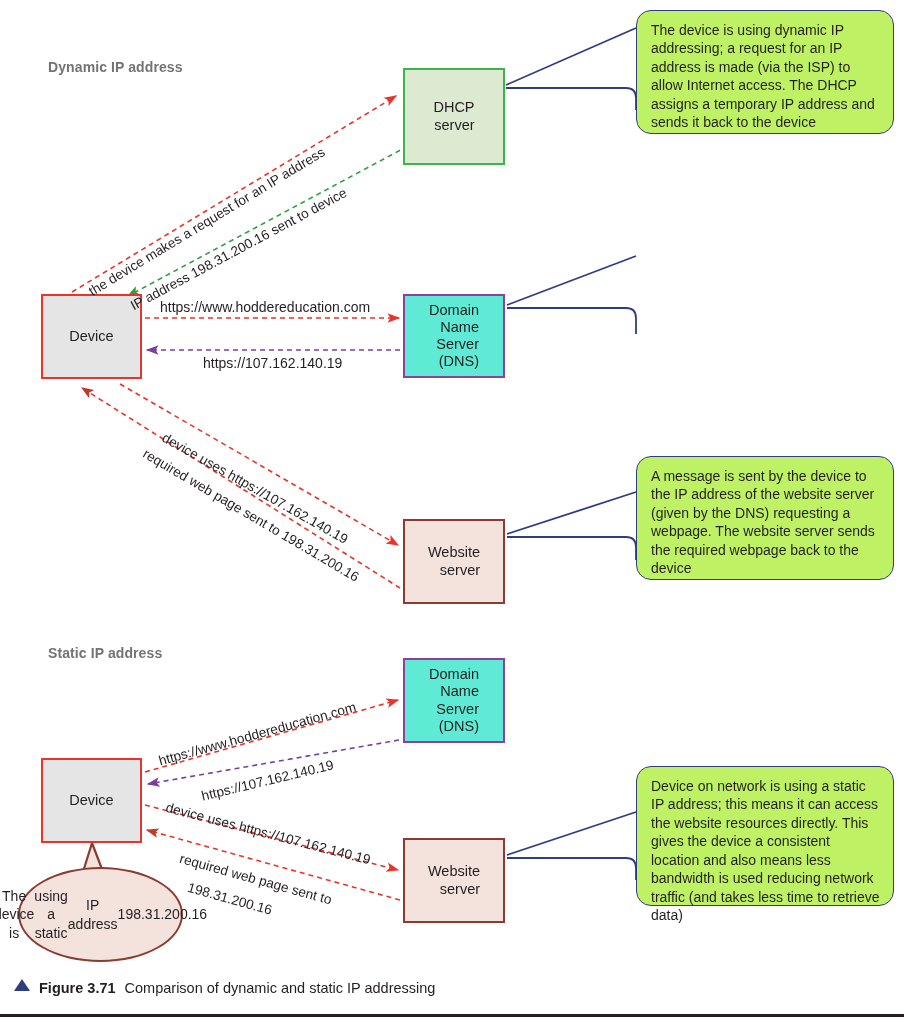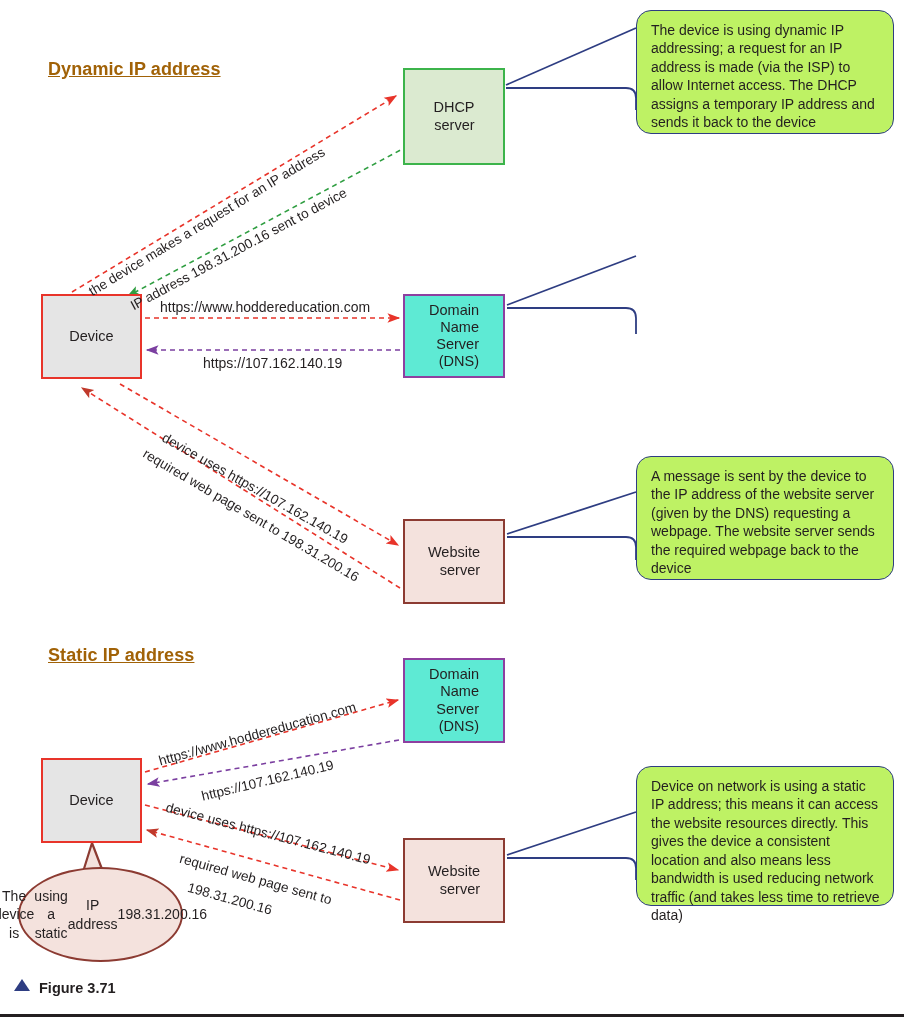--- a/index.html
+++ b/index.html
@@ -63,26 +63,25 @@
   .node-web {
     background: #f4e2dd;
     border: 2.5px solid #8c3b32;
   }
   .node-web-1 { left: 403px; top: 519px; width: 102px; height: 85px; }
   .node-web-2 { left: 403px; top: 838px; width: 102px; height: 85px; }
 
   
   .section-heading {
     position: absolute;
-    font-size: 18px;
+    font-size: 14px;
     font-weight: bold;
-    color: #a16207;
+    color: #737373;
     letter-spacing: 0.1px;
     z-index: 5;
-    text-decoration: underline;
   }
   .heading-dynamic { left: 48px; top: 59px; }
   .heading-static  { left: 48px; top: 645px; }
 
   
   .callout {
     position: absolute;
     box-sizing: border-box;
     background: #bef264;
     border: 1.8px solid #2e3d82;
@@ -313,17 +312,18 @@
   <div class="ellipse-note">
     <span>The device is</span>
     <span>using a static</span>
     <span>IP address</span>
     <span>198.31.200.16</span>
   </div>
 
   <div class="caption">
     <span class="caption-marker"></span>
     <span class="caption-figno">Figure 3.71</span>
+    <span class="caption-text">Comparison of dynamic and static IP addressing</span>
   </div>
 
   <div class="bottom-rule"></div>
 
 </div>
 
 </body></html>

